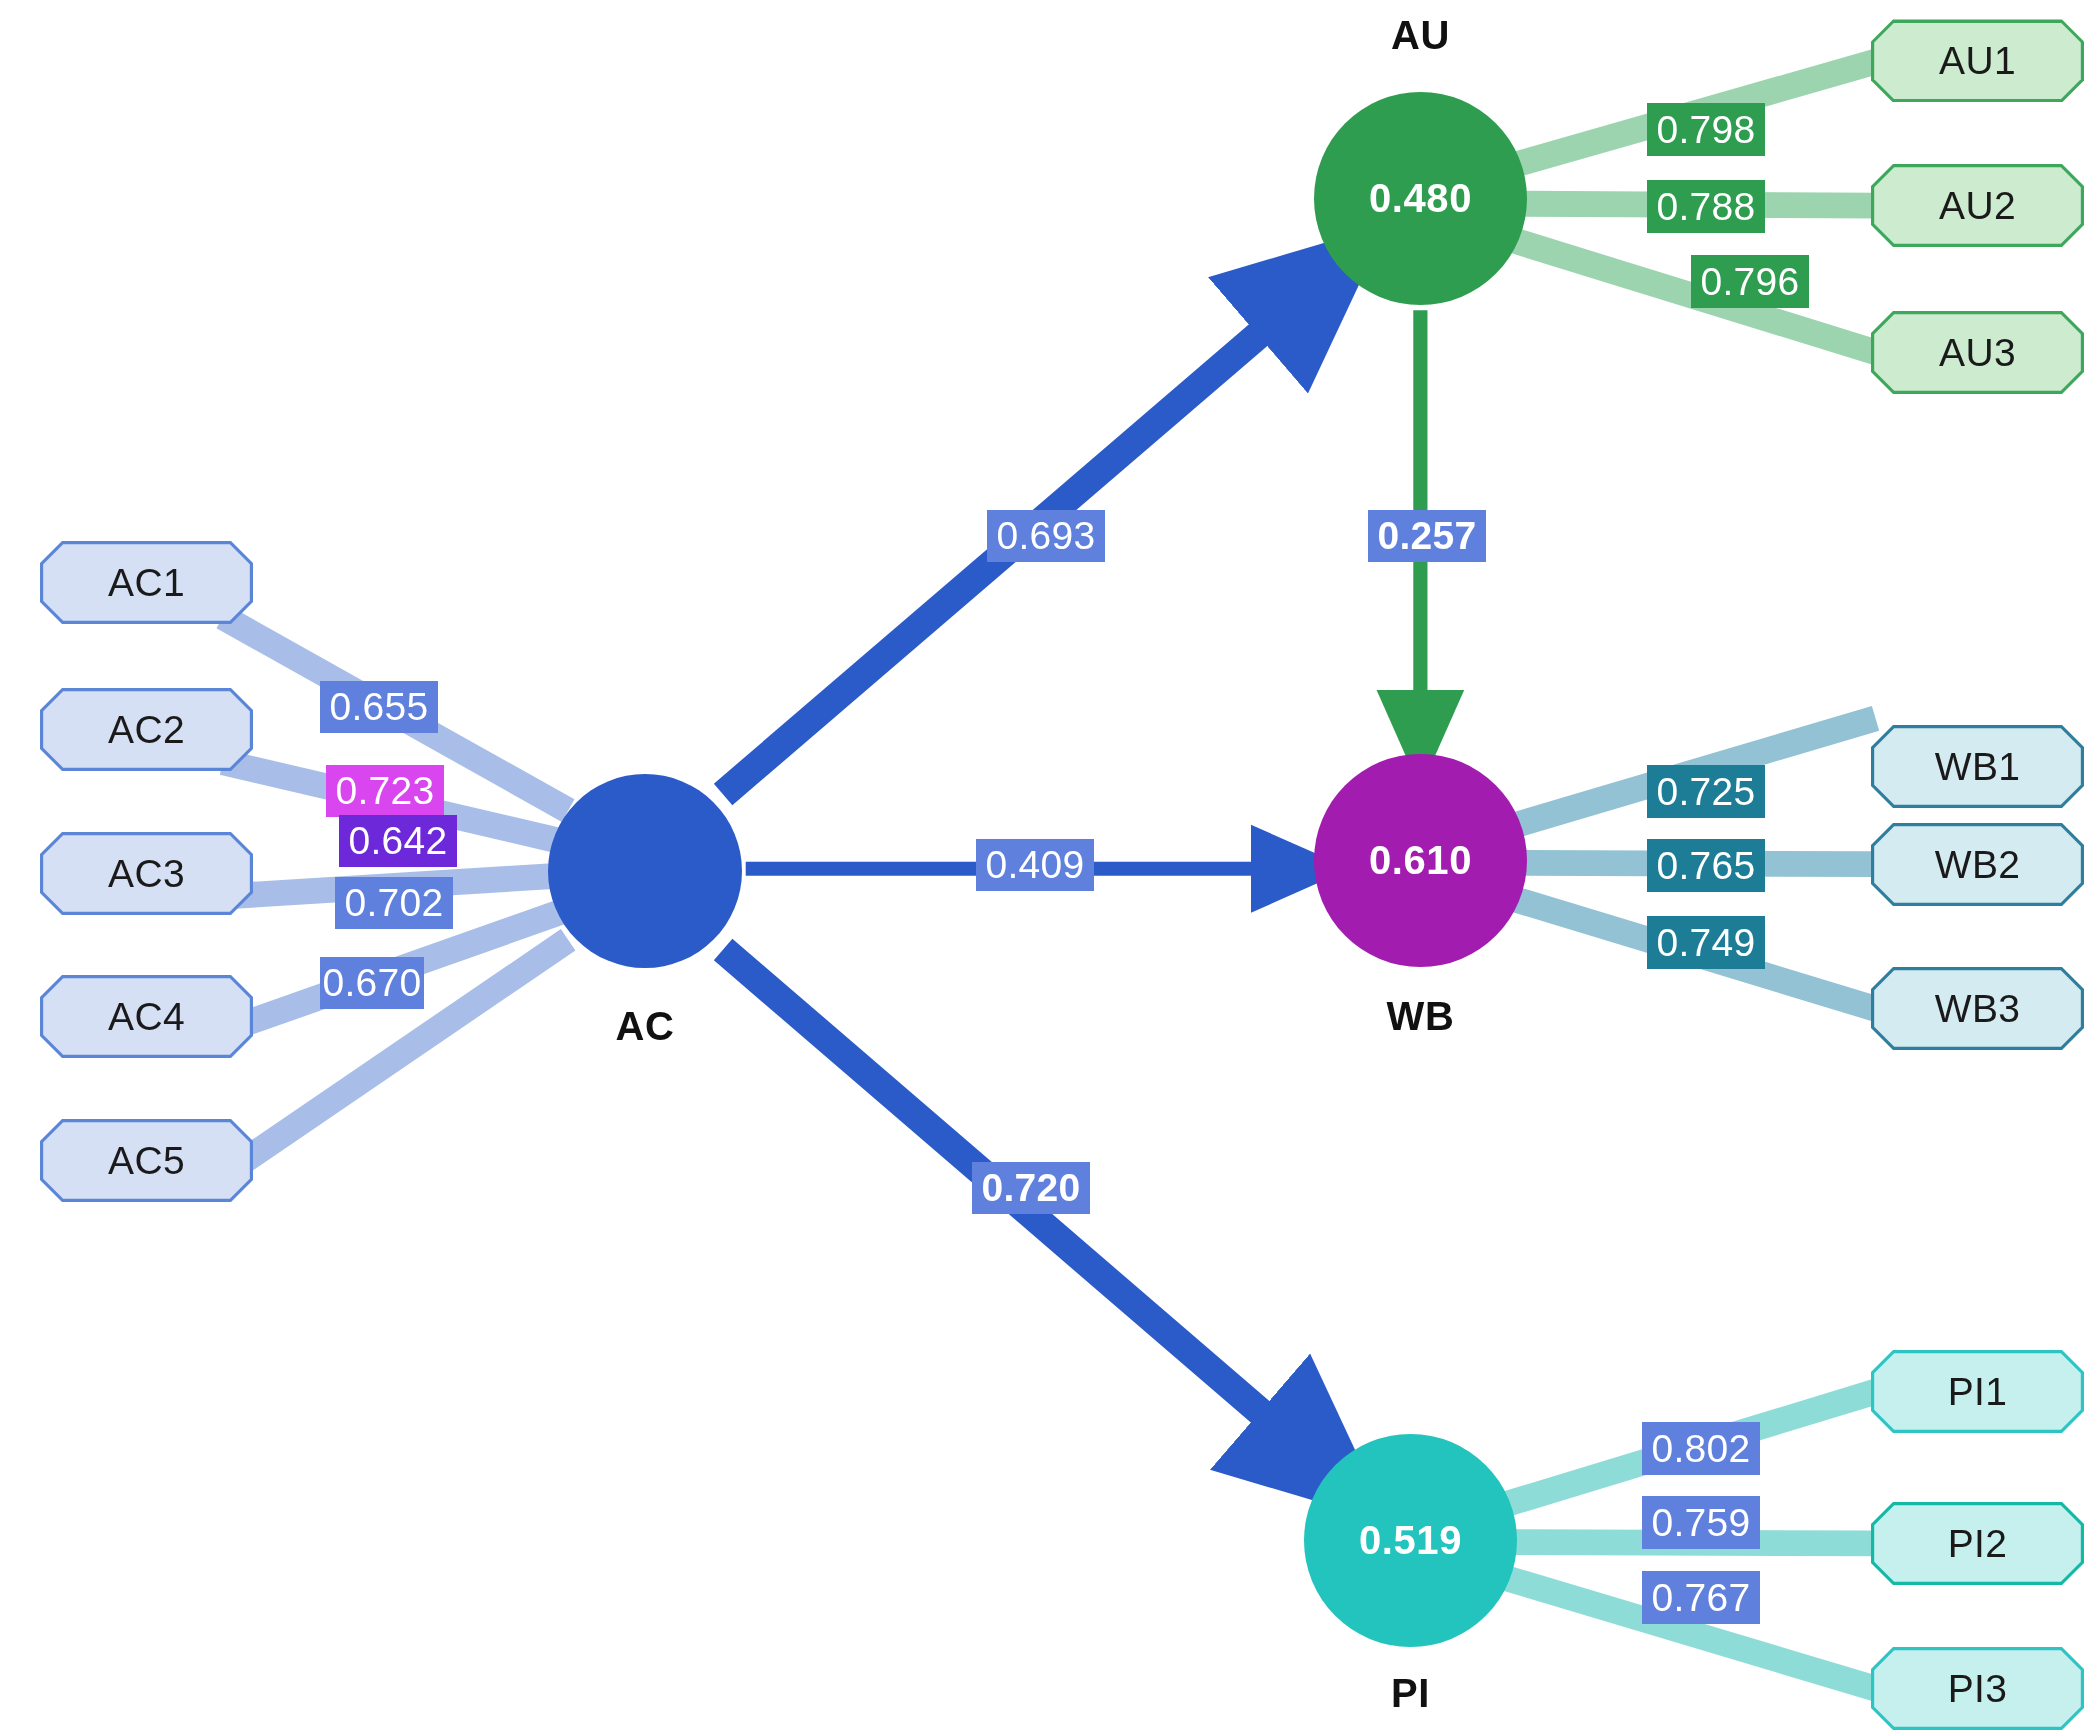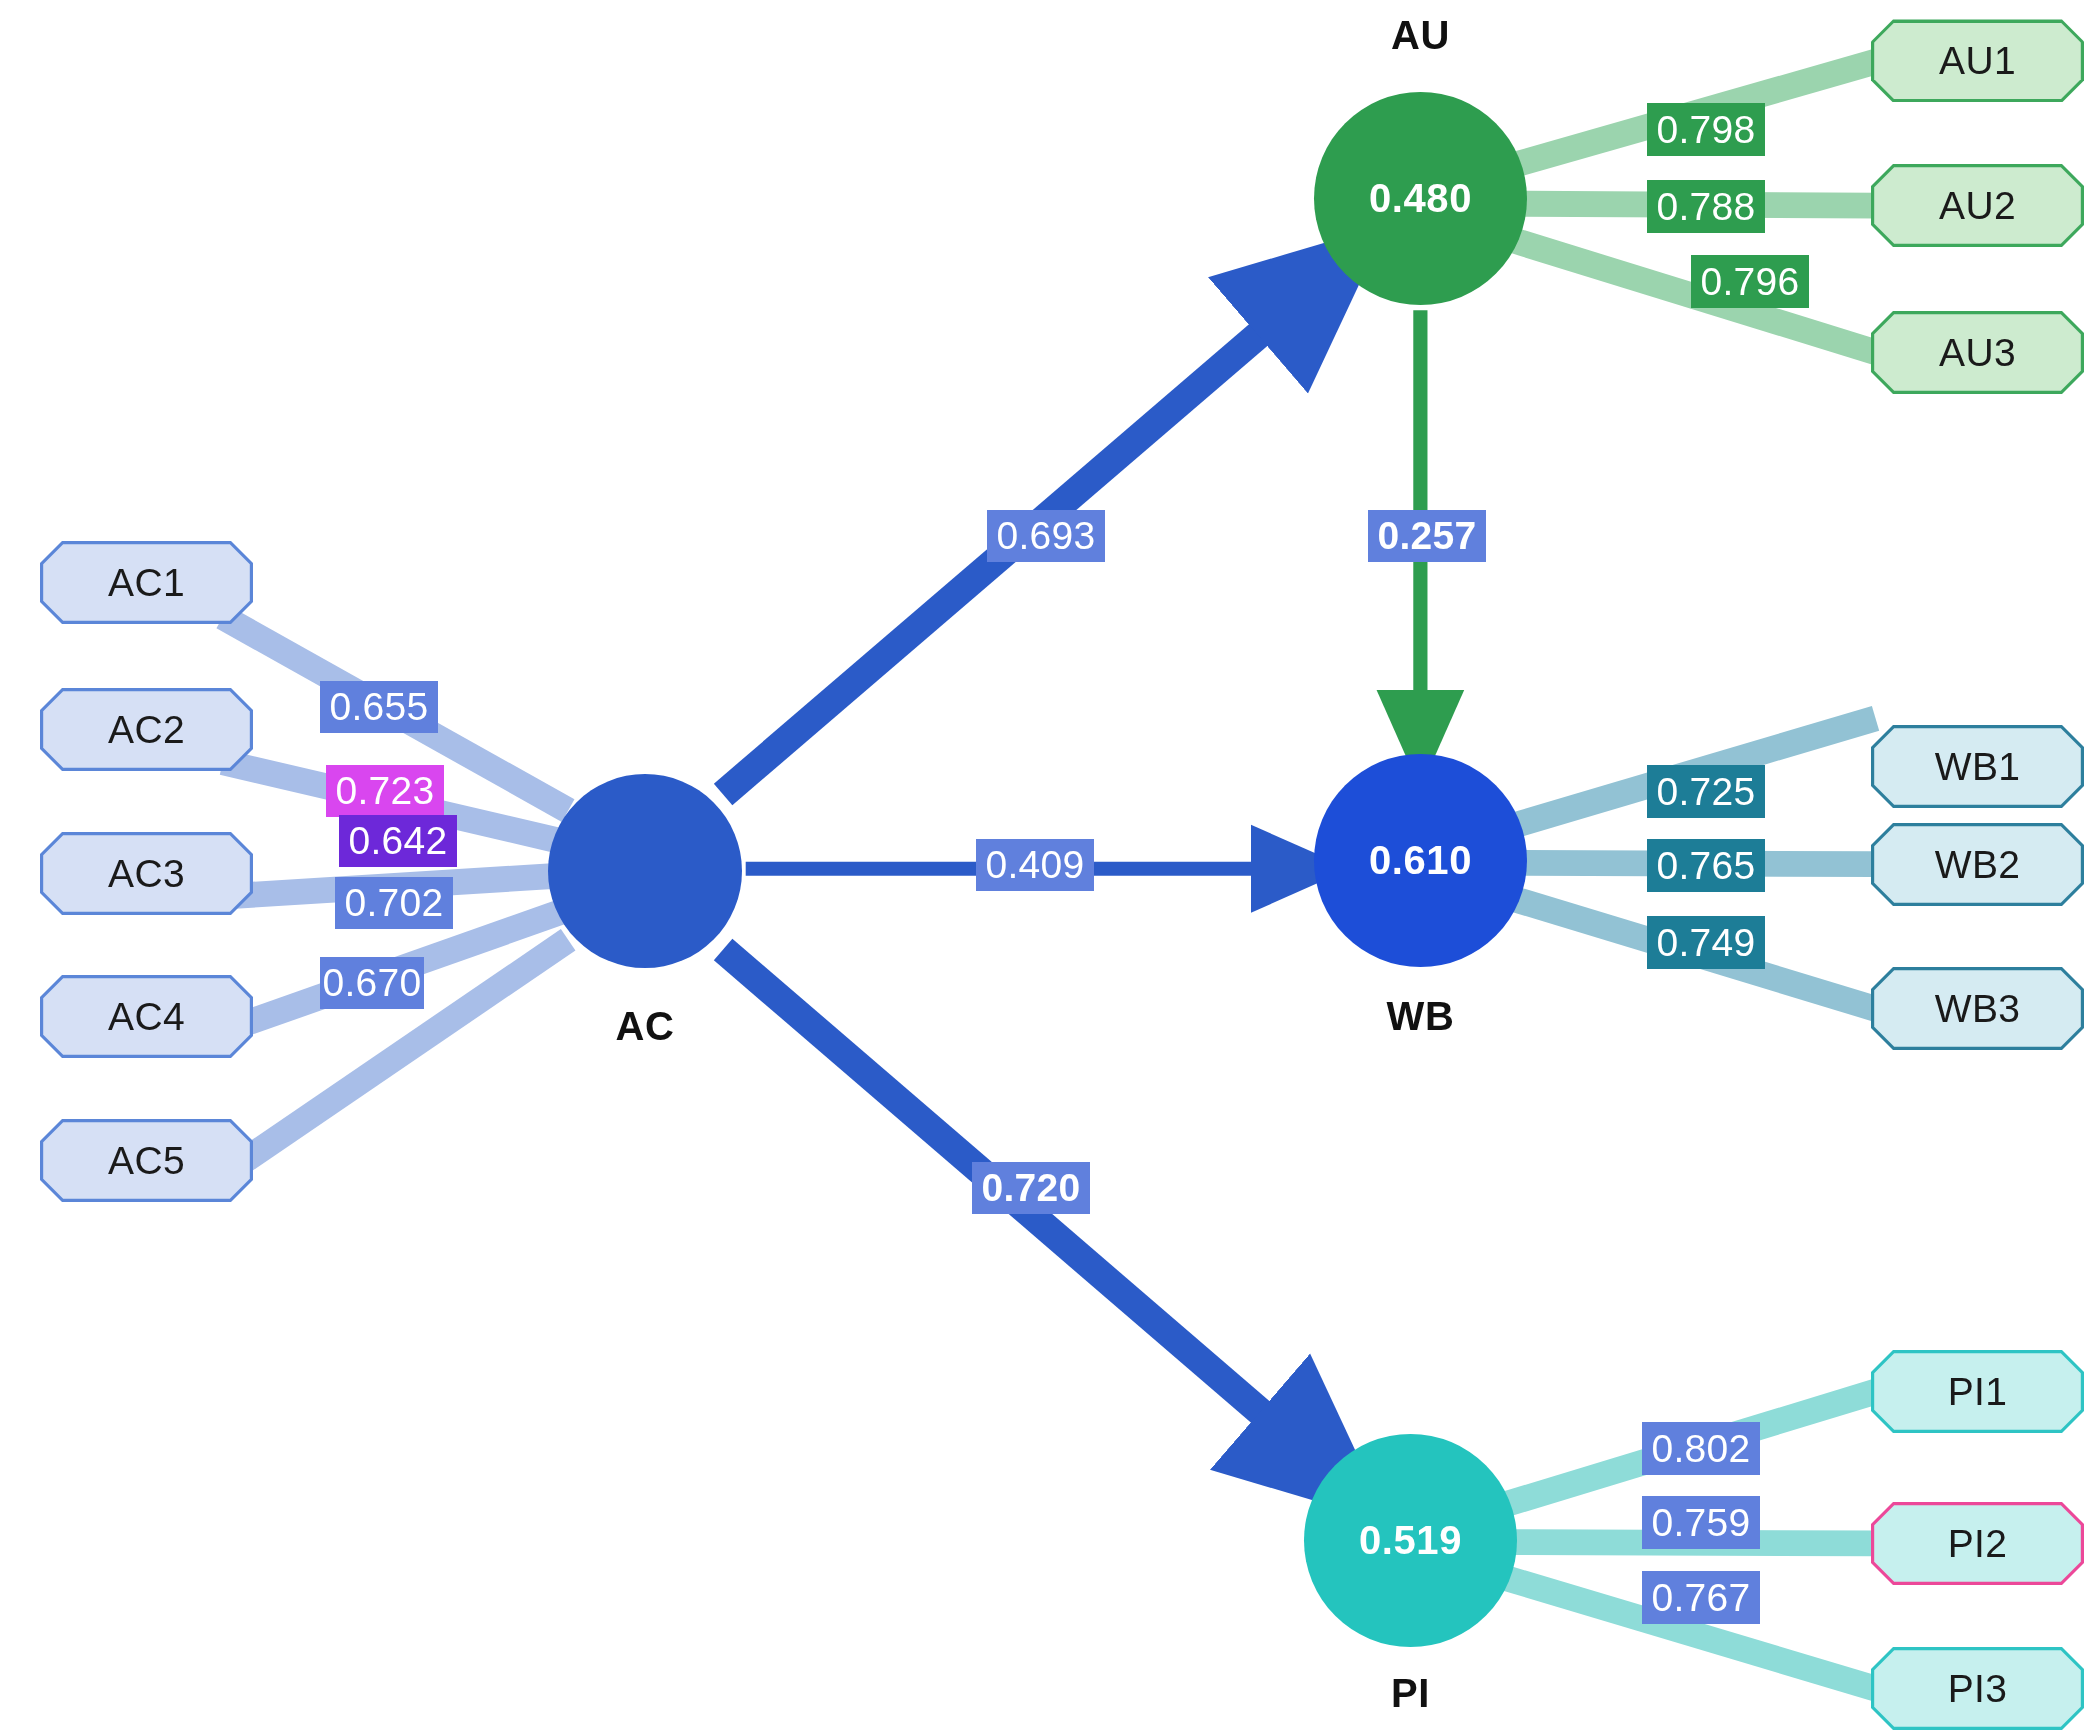--- a/index.html
+++ b/index.html
@@ -181,40 +181,40 @@
   </div>
   <div class="indicator" style="left:1871px; top:967px; background:#2D7F9D;">
     <div class="inner" style="background:#D5EBF2;"></div>
     <span class="txt">WB3</span>
   </div>
 
   <div class="indicator" style="left:1871px; top:1350px; background:#2EC4C4;">
     <div class="inner" style="background:#C6F0EE;"></div>
     <span class="txt">PI1</span>
   </div>
-  <div class="indicator" style="left:1871px; top:1502px; background:#ec4899;">
+  <div class="indicator" style="left:1871px; top:1502px; background:#14b8a6;">
     <div class="inner" style="background:#C6F0EE;"></div>
     <span class="txt">PI2</span>
   </div>
   <div class="indicator" style="left:1871px; top:1647px; background:#2EC4C4;">
     <div class="inner" style="background:#C6F0EE;"></div>
     <span class="txt">PI3</span>
   </div>
 
   <div class="construct" style="left:548px; top:774px; width:194px; height:194px; background:#2B5BC8;">
     <span></span>
   </div>
   <div class="construct-label" style="left:548px; top:1004px; width:194px;">AC</div>
 
   <div class="construct" style="left:1314px; top:92px; width:213px; height:213px; background:#2E9D4F;">
     <span>0.480</span>
   </div>
   <div class="construct-label" style="left:1314px; top:13px; width:213px;">AU</div>
 
-  <div class="construct" style="left:1314px; top:754px; width:213px; height:213px; background:#1d4ed8;">
+  <div class="construct" style="left:1314px; top:754px; width:213px; height:213px; background:#a21caf;">
     <span>0.610</span>
   </div>
   <div class="construct-label" style="left:1314px; top:994px; width:213px;">WB</div>
 
   <div class="construct" style="left:1304px; top:1434px; width:213px; height:213px; background:#24C4BE;">
     <span>0.519</span>
   </div>
   <div class="construct-label" style="left:1304px; top:1671px; width:213px;">PI</div>
 
   <div class="chip" style="left:320px; top:681px; width:118px; height:52px; background:#6080DD;">0.655</div>

